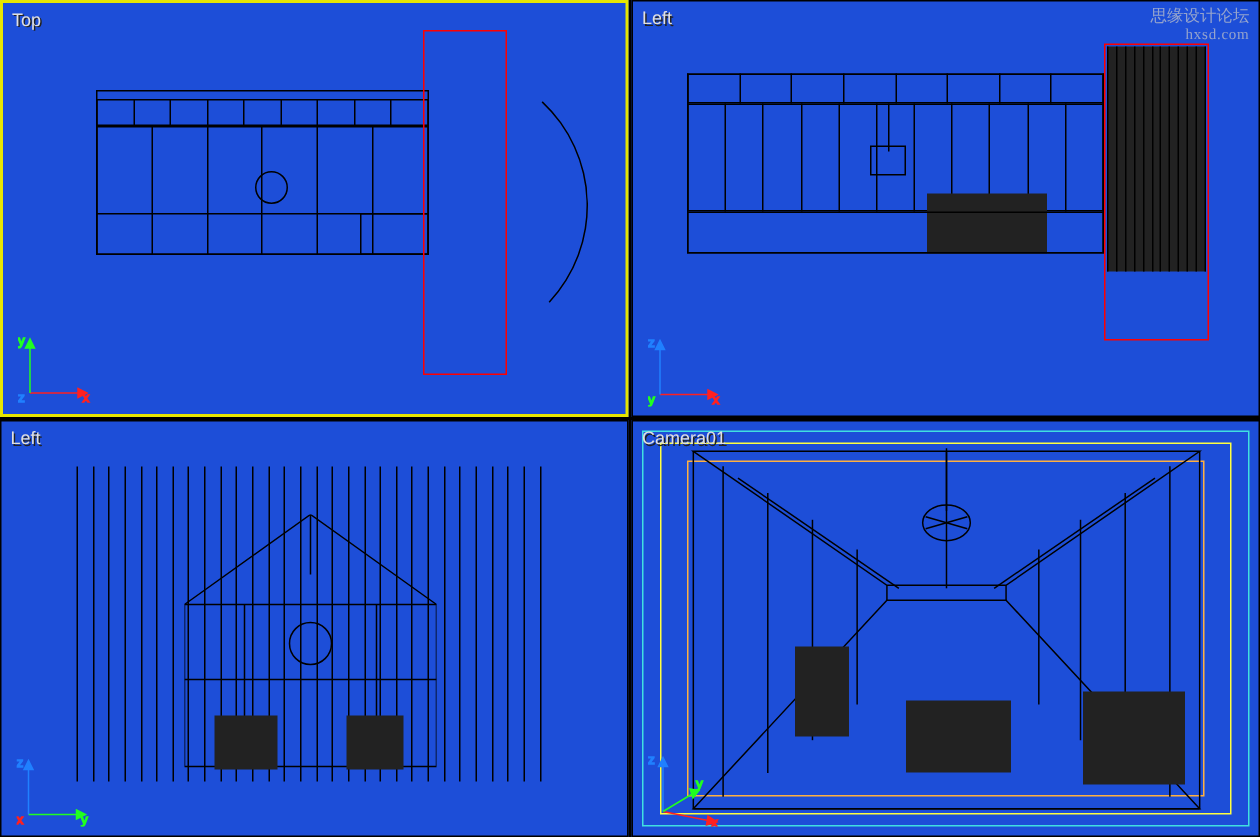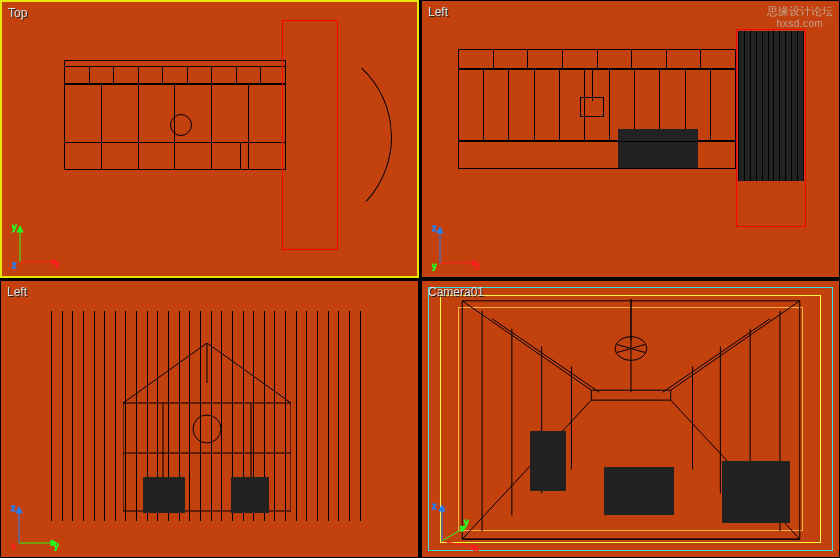--- a/index.html
+++ b/index.html
@@ -7,21 +7,21 @@
   .grid {
     display: grid;
     grid-template-columns: 419px 419px;
     grid-template-rows: 278px 278px;
     gap: 2px;
     width: 840px; height: 558px;
     background: #000;
   }
   .viewport {
     position: relative;
-    background: #c2410c;
+    background: #1d4ed8;
     border: 1px solid #000;
     overflow: hidden;
   }
   .viewport.active { border: 2px solid #e6e600; }
   .vp-label {
     position: absolute;
     top: 4px; left: 6px;
     font-family: "Arial", sans-serif;
     font-size: 12px;
     color: #e0e0e0;
@@ -42,23 +42,23 @@
   .wire-line { position: absolute; background: #000; }
   .sel-rect { border: 1px solid #ff0000; position: absolute; z-index: 10; }
   .vlines { position: absolute; display: flex; justify-content: space-between; }
   .vlines span { width: 1px; background: #000; }
   .camera-frame { position: absolute; border-width: 1px; border-style: solid; }
   .cf1 { border-color: #ffff40; }
   .cf2 { border-color: #40e0e0; }
   .cf3 { border-color: #ffb040; }
   .watermark {
     position: absolute; top: 4px; right: 6px;
-    font-family: Liberation Sans, sans-serif;
+    font-family: Liberation Serif, serif;
     font-size: 11px; color: #c8c8c8; opacity: .7;
-    text-align: center; line-height: 1.2;
+    text-align: right; line-height: 1.2;
     z-index: 25;
   }
   .watermark .url { font-size: 10px; letter-spacing: .5px; }
   .dark-block { position:absolute; background:#222; }
   .arc { position:absolute; border:1px solid #000; border-color:#000 transparent transparent transparent; border-radius:50%; }
 </style>
 </head>
 <body>
 
 <div class="grid">

